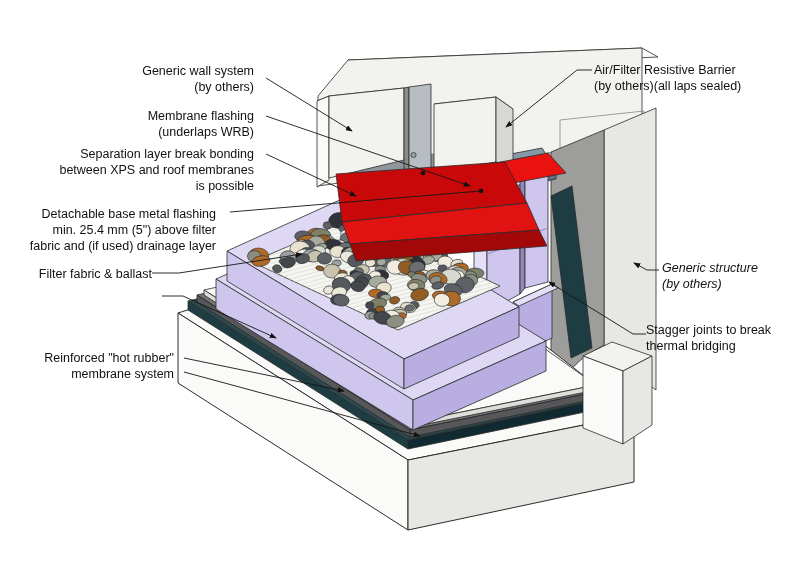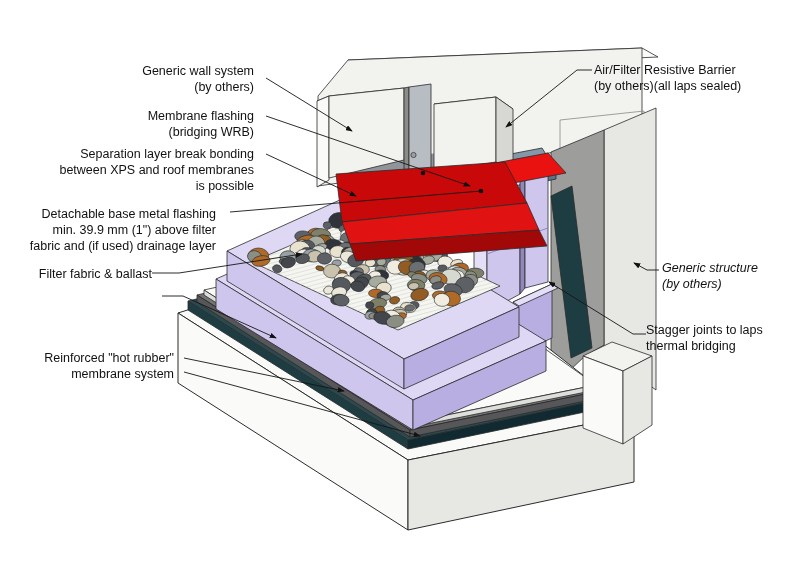--- a/index.html
+++ b/index.html
@@ -321,29 +321,29 @@
       <polyline class="leader" points="184,372 420,436" marker-end="url(#arrow)"></polyline>
       <polyline class="leader" points="592,70 577,70 506,127" marker-end="url(#arrow)"></polyline>
       <polyline class="leader" points="659,270 647,270 634,263" marker-end="url(#arrow)"></polyline>
       <polyline class="leader" points="646,334 633,334 549,282" marker-end="url(#arrow)"></polyline>
     </g>
   </svg>
 
   <div class="lbl ra" style="right:538px;top:63px;">Generic wall system
 (by others)</div>
   <div class="lbl ra" style="right:538px;top:108px;">Membrane flashing
-(bridging WRB)</div>
+(underlaps WRB)</div>
   <div class="lbl ra" style="right:538px;top:146px;">Separation layer break bonding
 between XPS and roof membranes
 is possible</div>
   <div class="lbl ra" style="right:576px;top:206px;">Detachable base metal flashing
-min. 39.9 mm (1") above filter
+min. 25.4 mm (5") above filter
 fabric and (if used) drainage layer</div>
   <div class="lbl ra" style="right:640px;top:266px;">Filter fabric &amp; ballast</div>
   <div class="lbl ra" style="right:618px;top:350px;">Reinforced "hot rubber"
 membrane system</div>
   <div class="lbl" style="left:594px;top:62px;">Air/Filter Resistive Barrier
 (by others)(all laps sealed)</div>
   <div class="lbl" style="left:662px;top:260px;font-style:italic;">Generic structure
 (by others)</div>
-  <div class="lbl" style="left:646px;top:322px;">Stagger joints to laps
+  <div class="lbl" style="left:646px;top:322px;">Stagger joints to break
 thermal bridging</div>
 </div>
 
 </body></html>

